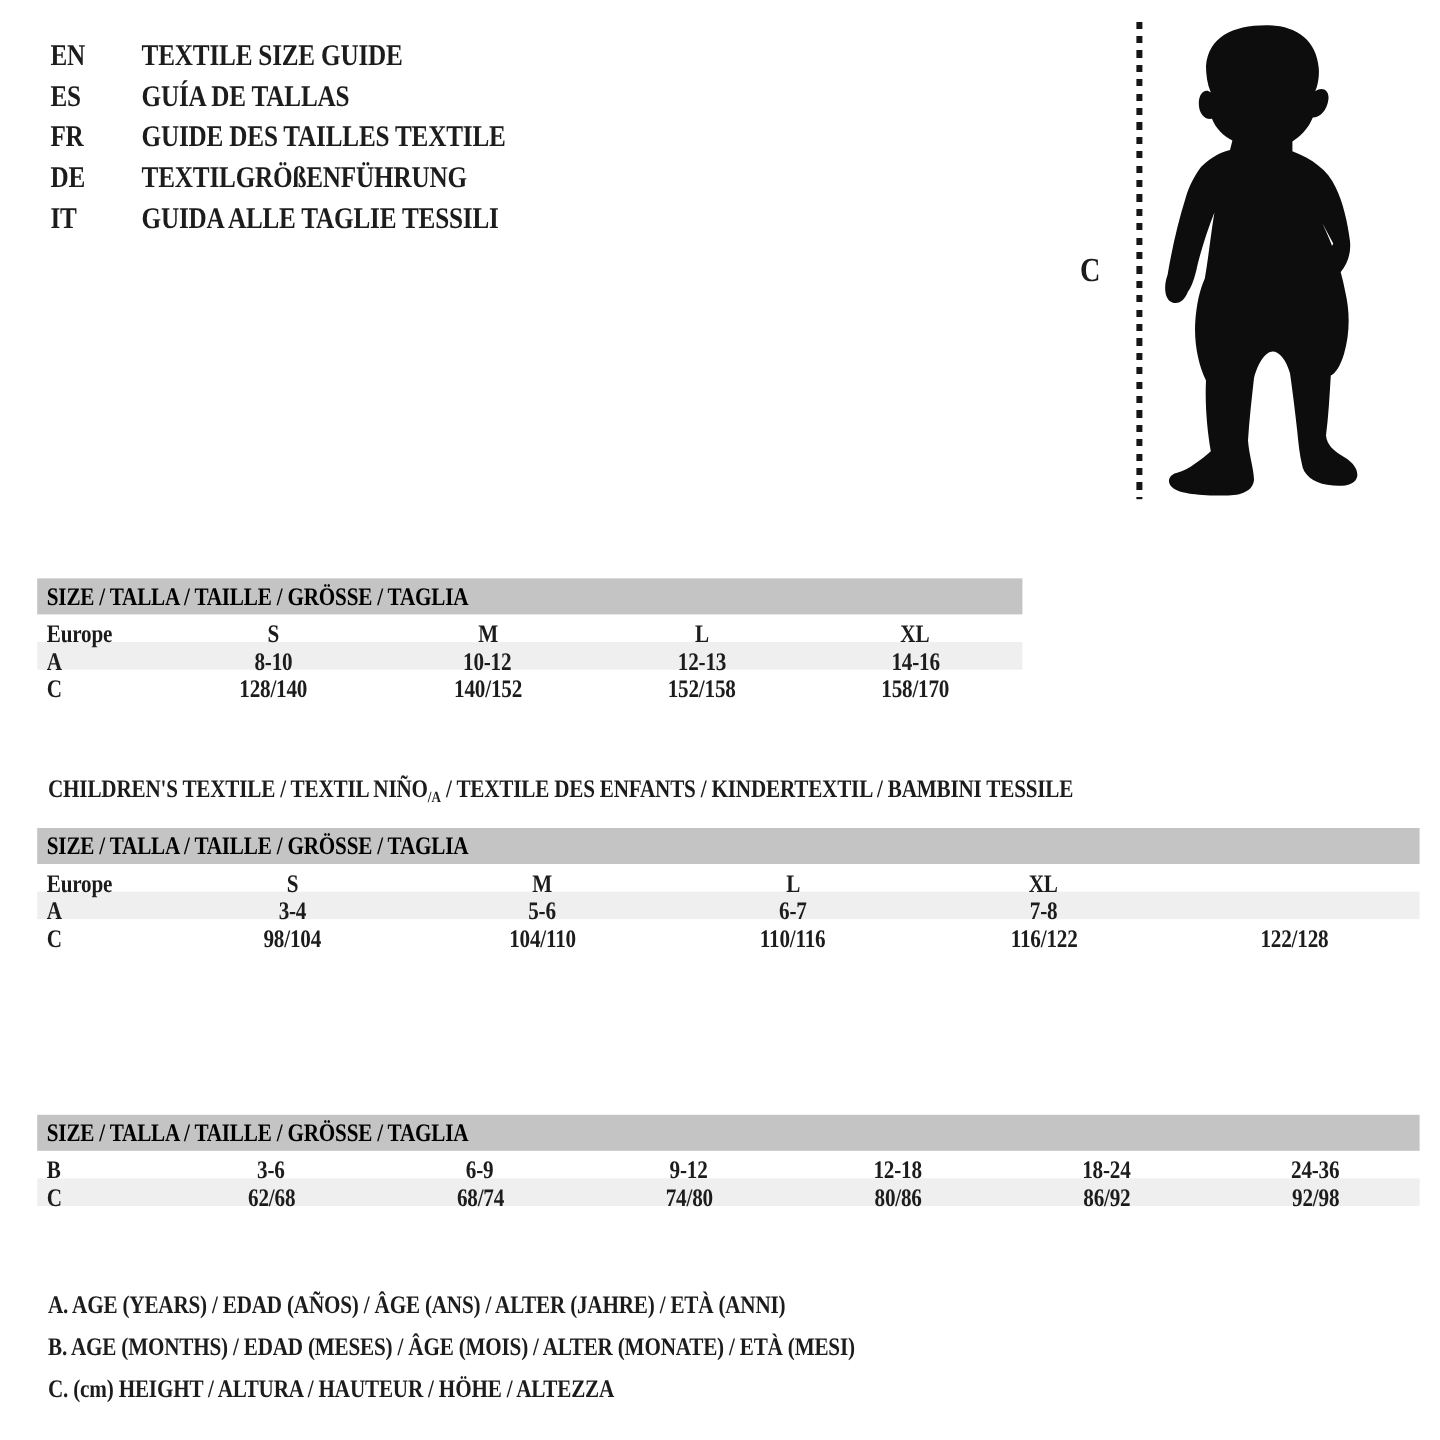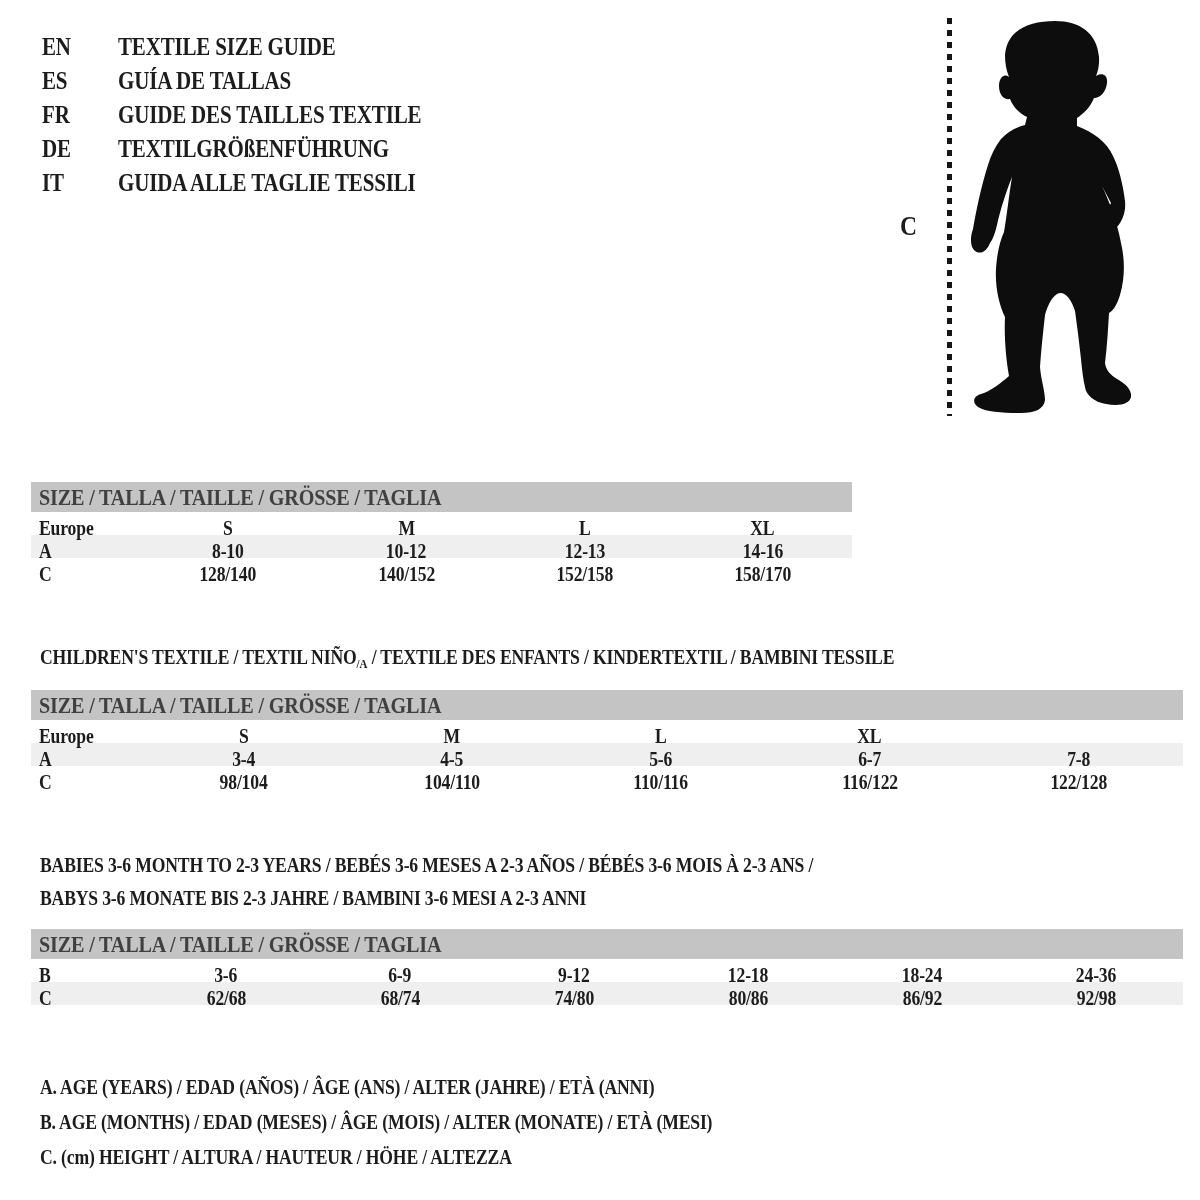--- a/index.html
+++ b/index.html
@@ -22,21 +22,21 @@
   .measure-label{position:absolute;left:900px;top:210px;font-size:28px;}
   .baby{position:absolute;left:965px;top:15px;}
 
   
   .sec-title{position:absolute;left:40px;font-size:21px;line-height:22px;}
   .sec-title.multi{line-height:33px;}
   .subA{font-size:13px;vertical-align:-4px;letter-spacing:0;}
 
   
   .sg-table{position:absolute;}
-  .thead{height:30px;line-height:30px;background:#c4c4c4;color:#404040;font-size:24px;padding-left:8px;box-sizing:border-box;}
+  .thead{height:30px;line-height:30px;background:#c4c4c4;color:#000000;font-size:21px;padding-left:8px;box-sizing:border-box;}
   .trow{display:grid;height:23px;line-height:33px;font-size:21px;}
   .t-junior .trow{grid-template-columns:108px repeat(4,1fr);}
   .t-children .trow{grid-template-columns:108px repeat(5,1fr);}
   .t-babies .trow{grid-template-columns:108px repeat(6,1fr);}
   .trow.shaded{background:#efefef;}
   .cell-label{text-align:left;padding-left:8px;}
   .cell-v{text-align:center;}
 
   
   .notes{position:absolute;left:40px;top:1070px;font-size:21px;line-height:35px;}
@@ -165,39 +165,34 @@
     <div class="trow">
       <span class="cell-label"><span class="cx">Europe</span></span>
       <span class="cell-v"><span class="cxc">S</span></span>
       <span class="cell-v"><span class="cxc">M</span></span>
       <span class="cell-v"><span class="cxc">L</span></span>
       <span class="cell-v"><span class="cxc">XL</span></span>
     </div>
     <div class="trow shaded">
       <span class="cell-label"><span class="cx">A</span></span>
       <span class="cell-v"><span class="cxc">3-4</span></span>
-      <span class="cell-v"><span class="cxc">4-5</span></span>
       <span class="cell-v"><span class="cxc">5-6</span></span>
       <span class="cell-v"><span class="cxc">6-7</span></span>
       <span class="cell-v"><span class="cxc">7-8</span></span>
     </div>
     <div class="trow">
       <span class="cell-label"><span class="cx">C</span></span>
       <span class="cell-v"><span class="cxc">98/104</span></span>
       <span class="cell-v"><span class="cxc">104/110</span></span>
       <span class="cell-v"><span class="cxc">110/116</span></span>
       <span class="cell-v"><span class="cxc">116/122</span></span>
       <span class="cell-v"><span class="cxc">122/128</span></span>
     </div>
   </div>
 
-  <div class="sec-title multi" style="top:849px">
-    <div><span class="cx">BABIES 3-6 MONTH TO 2-3 YEARS / BEBÉS 3-6 MESES A 2-3 AÑOS / BÉBÉS 3-6 MOIS À 2-3 ANS /</span></div>
-    <div><span class="cx">BABYS 3-6 MONATE BIS 2-3 JAHRE / BAMBINI 3-6 MESI A 2-3 ANNI</span></div>
-  </div>
   <div class="sg-table t-babies" style="left:31px;top:929px;width:1152px;">
     <div class="thead">
       <span class="cx">SIZE / TALLA / TAILLE / GRÖSSE / TAGLIA</span>
     </div>
     <div class="trow">
       <span class="cell-label"><span class="cx">B</span></span>
       <span class="cell-v"><span class="cxc">3-6</span></span>
       <span class="cell-v"><span class="cxc">6-9</span></span>
       <span class="cell-v"><span class="cxc">9-12</span></span>
       <span class="cell-v"><span class="cxc">12-18</span></span>

